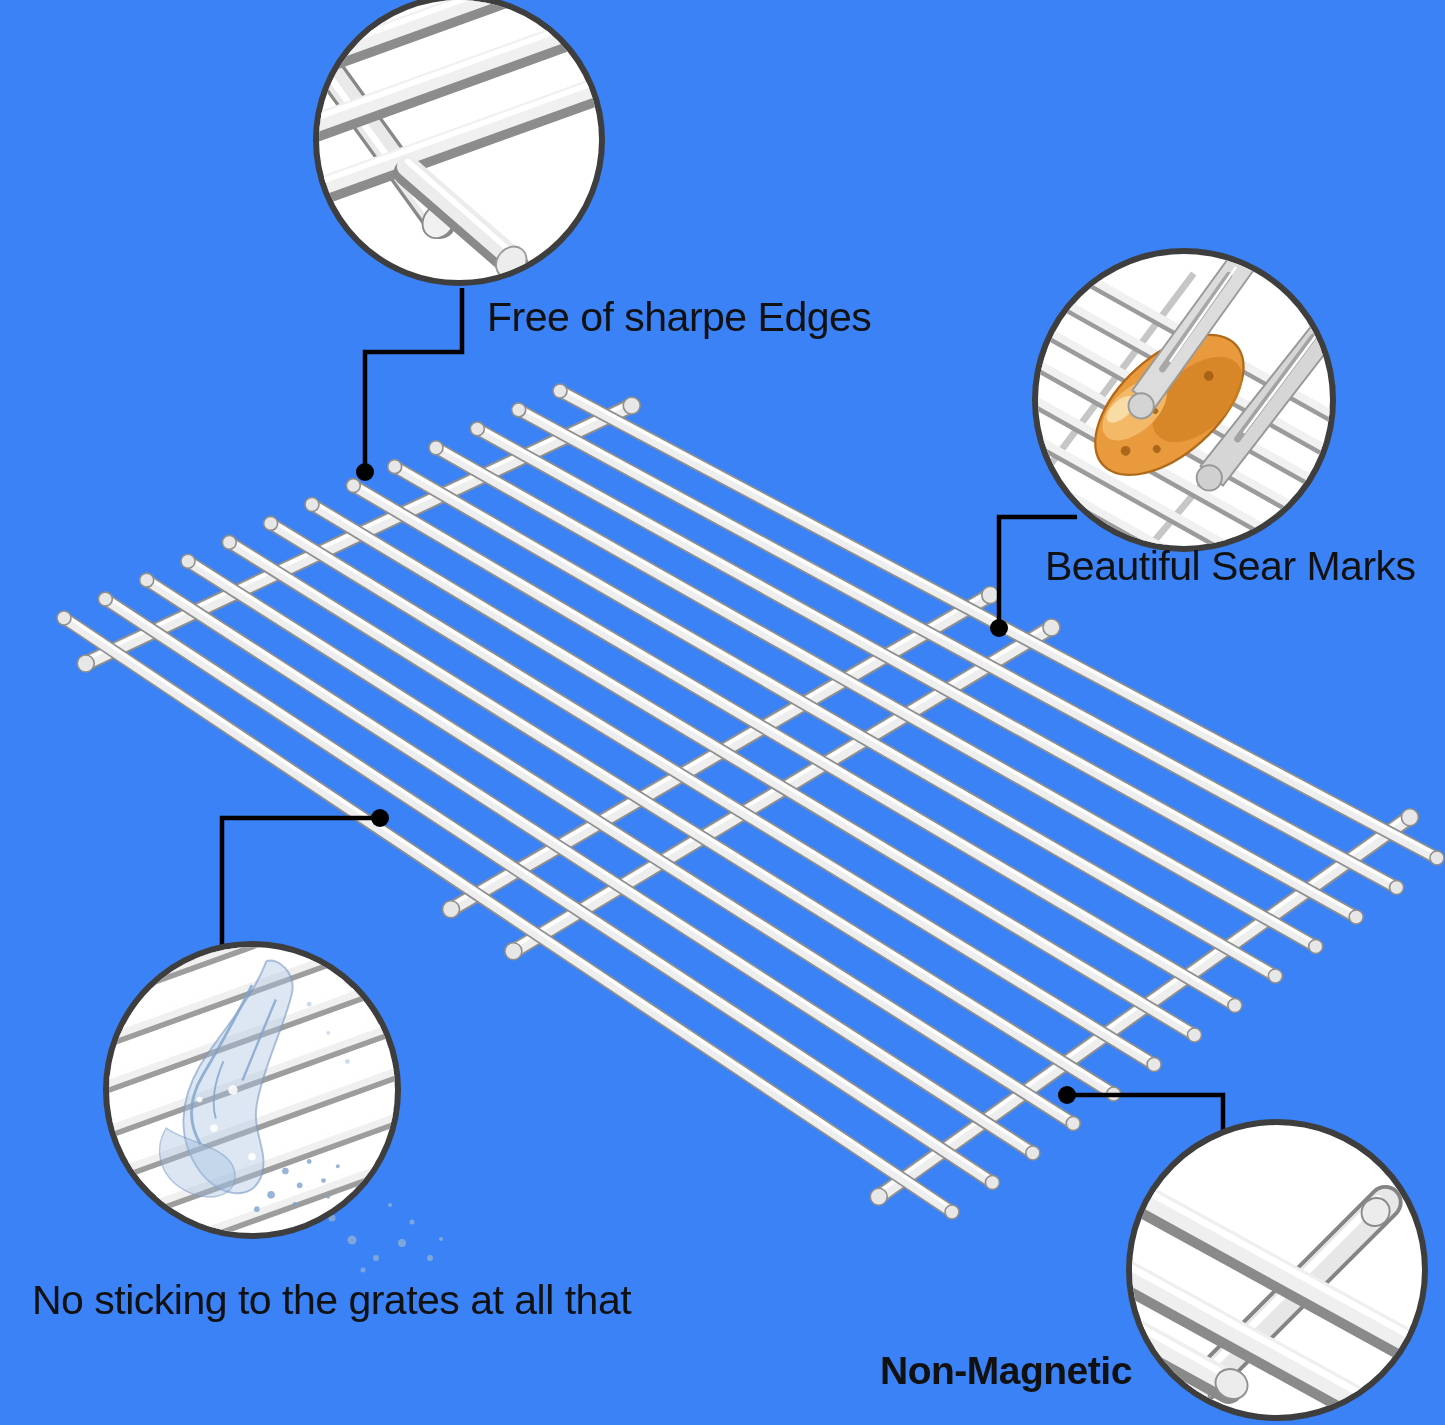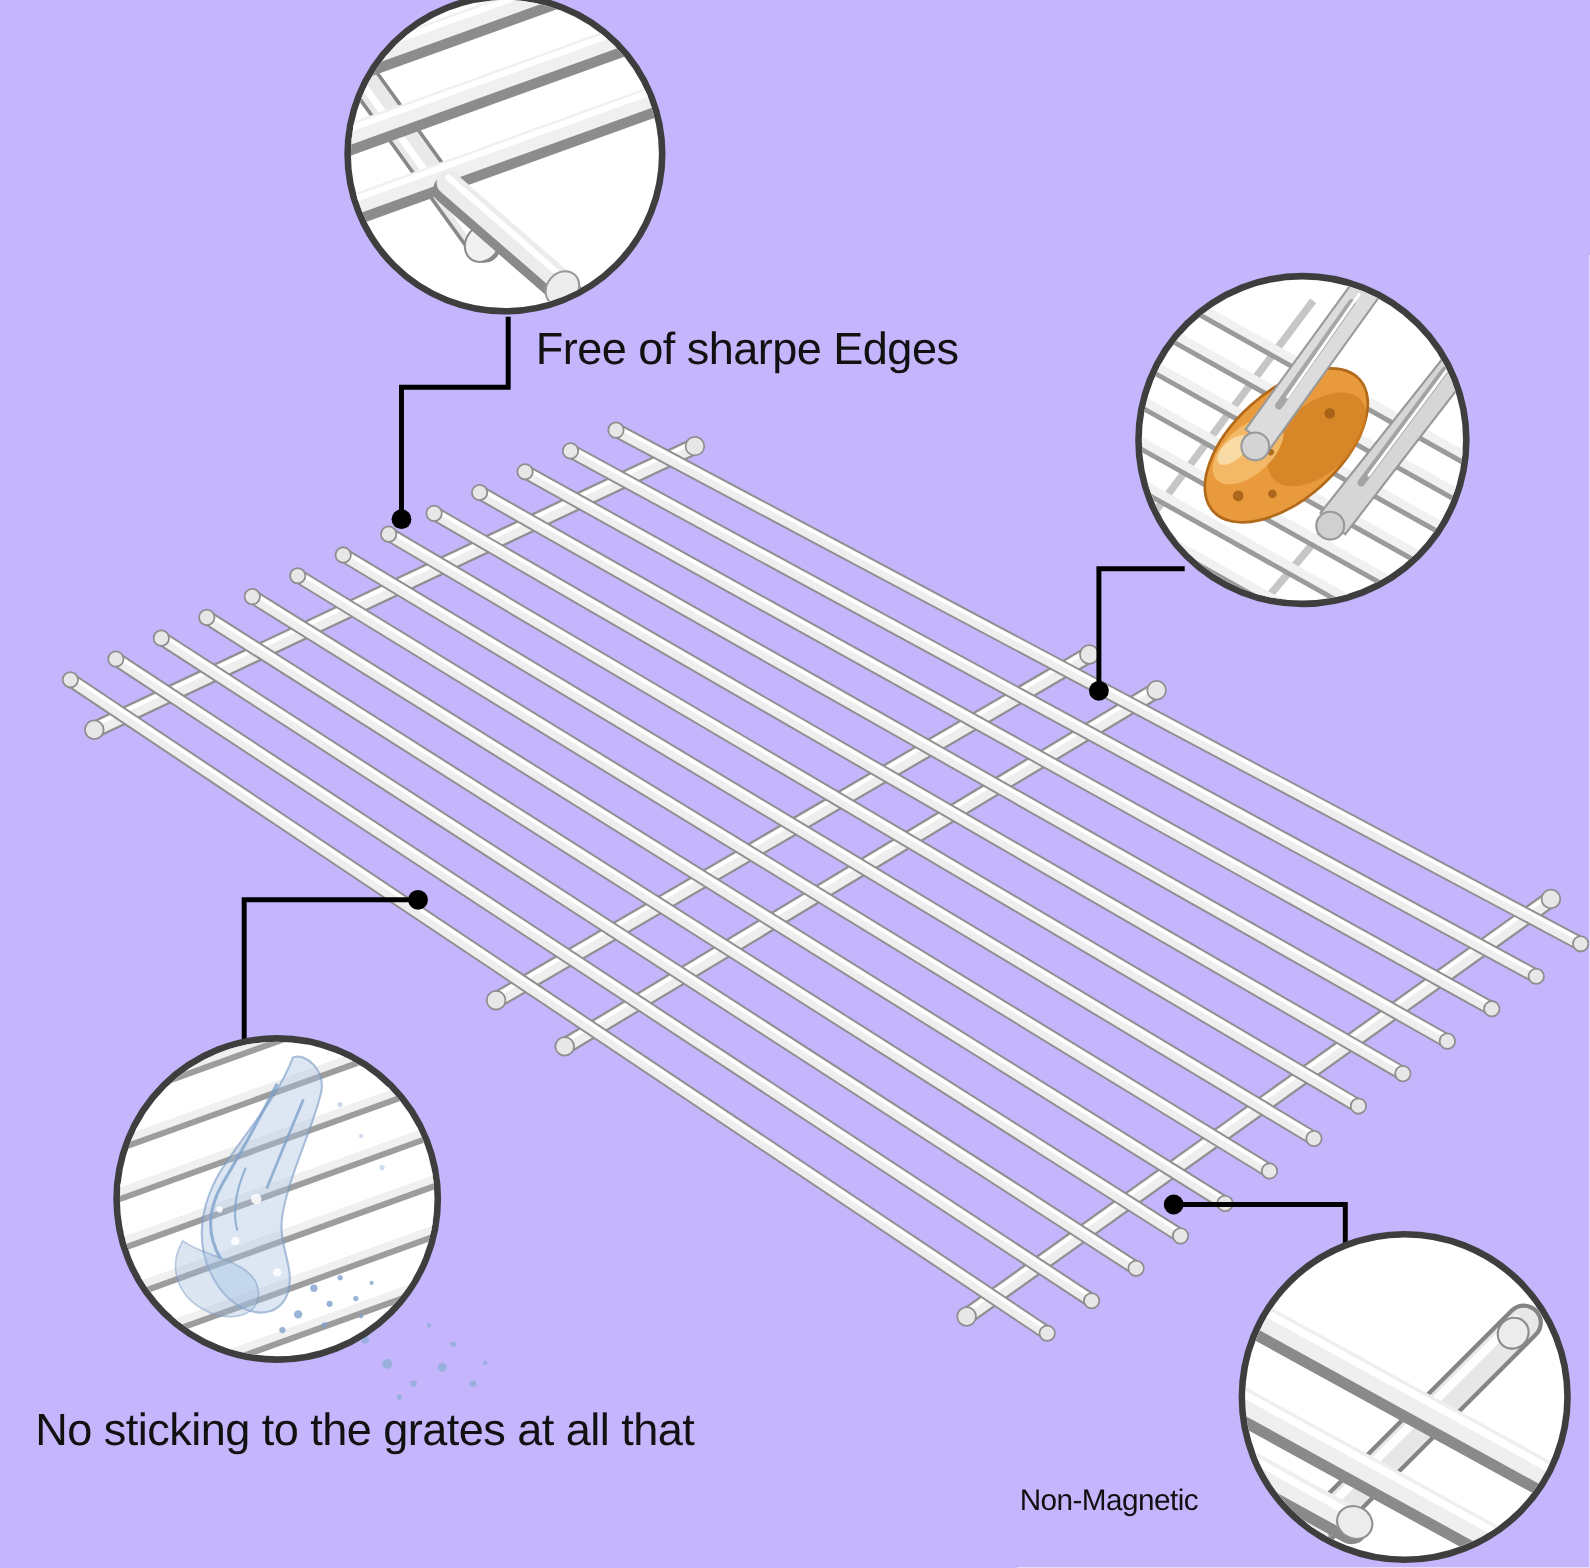--- a/index.html
+++ b/index.html
@@ -1,38 +1,38 @@
 <!DOCTYPE html>
 <html><head>
 <meta charset="utf-8">
 <style>
   html,body{margin:0;padding:0;background:#ffffff;}
   .stage{
-    position:relative;width:1445px;height:1425px;background:#c4b5fd;overflow:hidden;
+    position:relative;width:1445px;height:1425px;background:#3b82f6;overflow:hidden;
     font-family:"Liberation Sans",sans-serif;color:#111111;
   }
   .stage svg{display:block;}
   #grate-svg,#overlay-svg{position:absolute;left:0;top:0;}
   .callout-circle{
     position:absolute;border:6px solid #3e3e3e;border-radius:50%;
     background:#ffffff;overflow:hidden;box-sizing:border-box;
   }
   .callout-circle svg{width:100%;height:100%;}
   .c1{left:313px;top:-6px;width:292px;height:292px;}
   .c2{left:1032px;top:248px;width:304px;height:304px;}
   .c3{left:103px;top:941px;width:298px;height:298px;}
   .c4{left:1126px;top:1119px;width:302px;height:302px;}
   .label{
     position:absolute;font-weight:500;letter-spacing:-0.5px;white-space:nowrap;
     color:#111111;
   }
   .label-1{left:487px;top:294px;font-size:41px;}
   .label-2{left:1045px;top:543px;font-size:41px;}
   .label-3{left:4px;top:1275px;font-size:41px;line-height:50px;margin-left:28px;}
-  .label-4{left:927px;top:1349px;font-size:27px;}
+  .label-4{left:880px;top:1349px;font-size:39px;font-weight:bold;}
 </style>
 </head>
 <body>
 
 <div class="stage">
 
   <svg id="grate-svg" width="1445" height="1425" viewBox="0 0 1445 1425">
       <line x1="85.7135655246986" y1="663.4823593712157" x2="631.7445765452612" y2="405.58095521161306" stroke="#8f8f8f" stroke-width="16" stroke-linecap="round"></line>
       <line x1="85.7135655246986" y1="663.4823593712157" x2="631.7445765452612" y2="405.58095521161306" stroke="#eeeeee" stroke-width="12" stroke-linecap="round"></line>
       <line x1="84.17608240015271" y1="660.2271872341795" x2="630.2070934207153" y2="402.32578307457686" stroke="#ffffff" stroke-width="3.5" stroke-linecap="round"></line>
@@ -338,18 +338,19 @@
             <line x1="-40" y1="196" x2="100" y2="273" stroke="#8a8a8a" stroke-width="31" stroke-linecap="round"></line>
            <line x1="-40" y1="188" x2="100" y2="265" stroke="#efefef" stroke-width="24" stroke-linecap="round"></line>
            <line x1="-40" y1="182" x2="96" y2="258" stroke="#ffffff" stroke-width="7" stroke-linecap="round"></line>
            <ellipse cx="103" cy="268" rx="17" ry="15" transform="rotate(28 103 268)" fill="#ececec" stroke="#909090" stroke-width="2"></ellipse>
           </g>
       </g>
     </svg>
   </div>
 
   <div class="label label-1">Free of sharpe Edges</div>
+  <div class="label label-2">Beautiful Sear Marks</div>
   <div class="label label-3">
     <div>No sticking to the grates at all that</div>
   </div>
   <div class="label label-4">Non-Magnetic</div>
 
 </div>
 
 </body></html>

